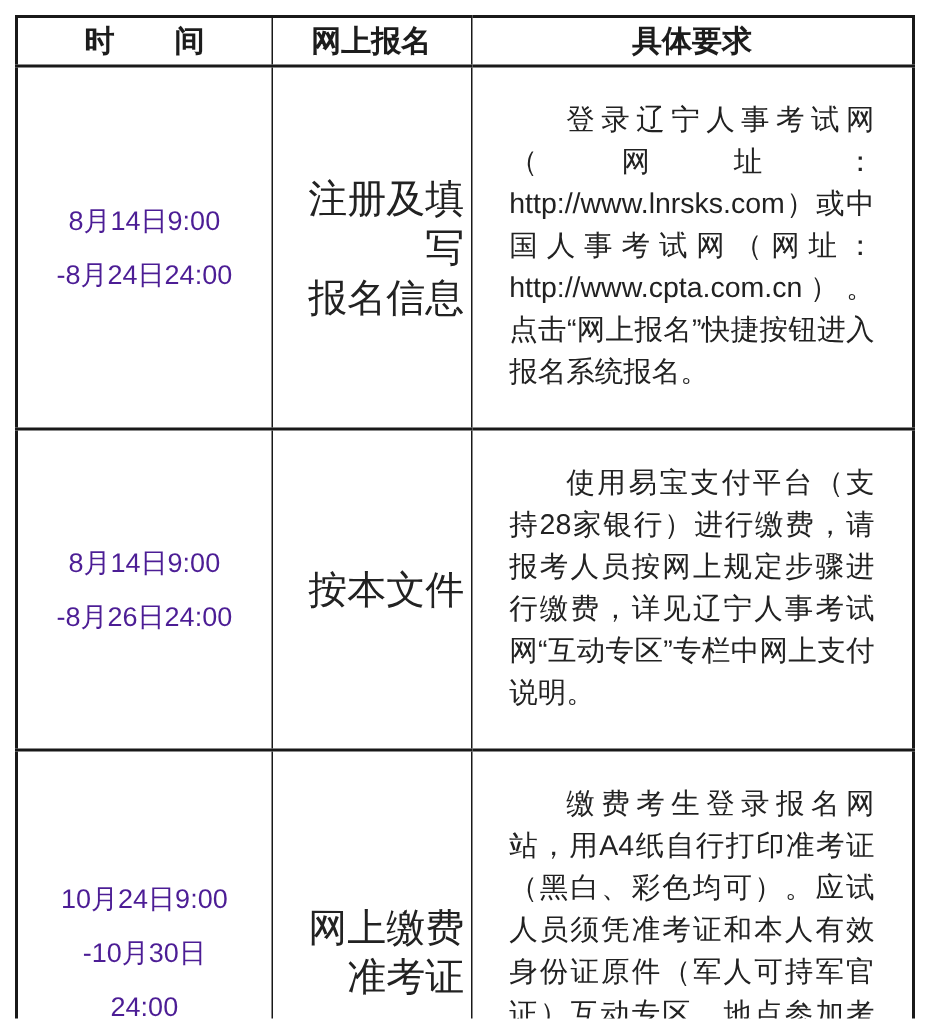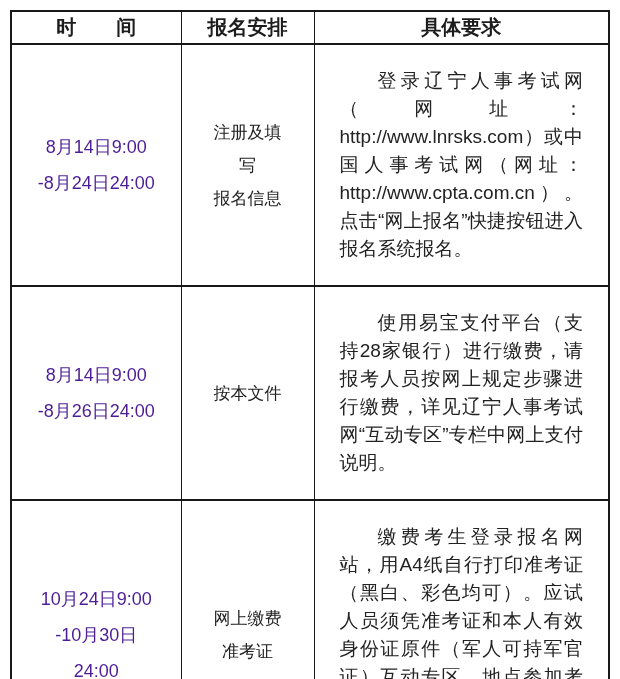--- a/index.html
+++ b/index.html
@@ -41,22 +41,22 @@
   }
   td.time {
     color: #4c1d95;
     text-align: center;
     font-size: 18px;
     line-height: 36px;
     padding: 2px 4px;
   }
   td.arr {
     color: #222222;
-    text-align: center;
-    font-size: 17px;
+    text-align: right;
+    font-size: 26px;
     line-height: 33px;
     padding: 2px 4px;
   }
   td.req {
     color: #222222;
     font-size: 19px;
     line-height: 28px;
     text-align: justify;
     padding: 6px 9px;
   }
@@ -75,21 +75,21 @@
 <div class="page">
   <table class="schedule">
     <colgroup>
       <col style="width:170px">
       <col style="width:133px">
       <col style="width:295px">
     </colgroup>
     <thead>
       <tr>
         <th>时　　间</th>
-        <th>报名安排</th>
+        <th>网上报名</th>
         <th>具体要求</th>
       </tr>
     </thead>
     <tbody>
         <tr style="height: 170px;">
           <td class="time">
             <div>8月14日9:00</div>
             <div>-8月24日24:00</div>
           </td>
           <td class="arr">

